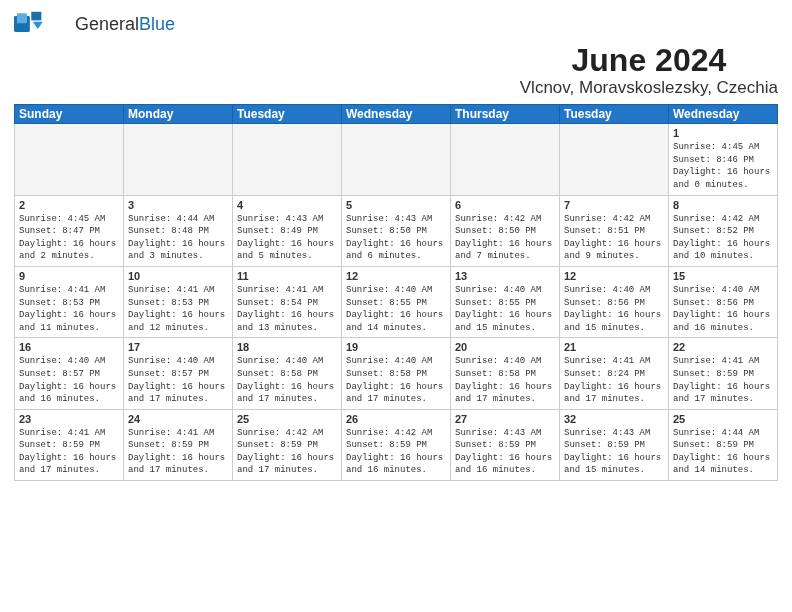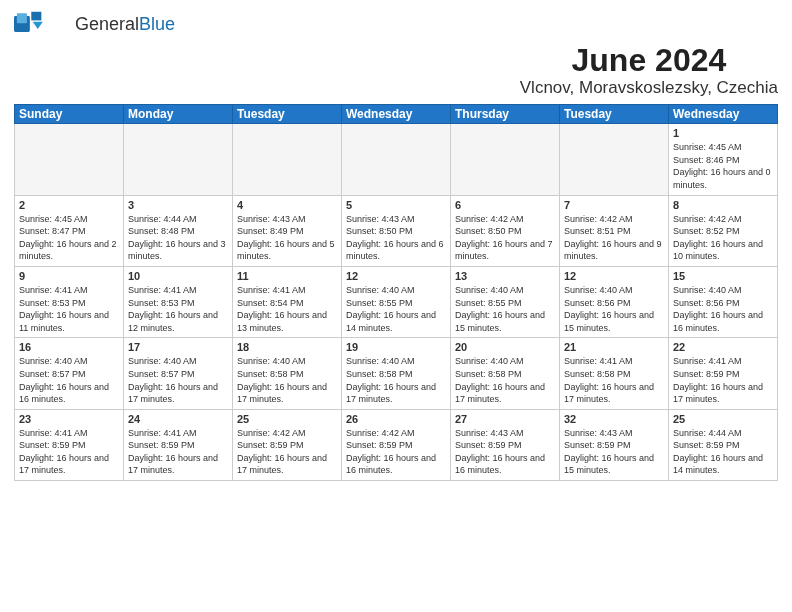--- a/index.html
+++ b/index.html
@@ -77,20 +77,21 @@
     .day-num {
       font-weight: bold;
       font-size: 11px;
       display: block;
       margin-bottom: 2px;
     }
     .day-info {
       font-size: 9px;
       line-height: 1.4;
       color: #333;
+      font-family: Liberation Mono, monospace;
     }
     .calendar tr:last-child td {
       
     }
   </style>
 </head>
 <body>
 
 <div class="header-area">
   <div class="logo">
@@ -277,21 +278,21 @@
         <td>
           <span class="day-num">20</span>
           <div class="day-info">Sunrise: 4:40 AM
 Sunset: 8:58 PM
 Daylight: 16 hours
 and 17 minutes.</div>
         </td>
         <td>
           <span class="day-num">21</span>
           <div class="day-info">Sunrise: 4:41 AM
-Sunset: 8:58 PM
+Sunset: 8:24 PM
 Daylight: 16 hours
 and 17 minutes.</div>
         </td>
         <td>
           <span class="day-num">22</span>
           <div class="day-info">Sunrise: 4:41 AM
 Sunset: 8:59 PM
 Daylight: 16 hours
 and 17 minutes.</div>
         </td>

